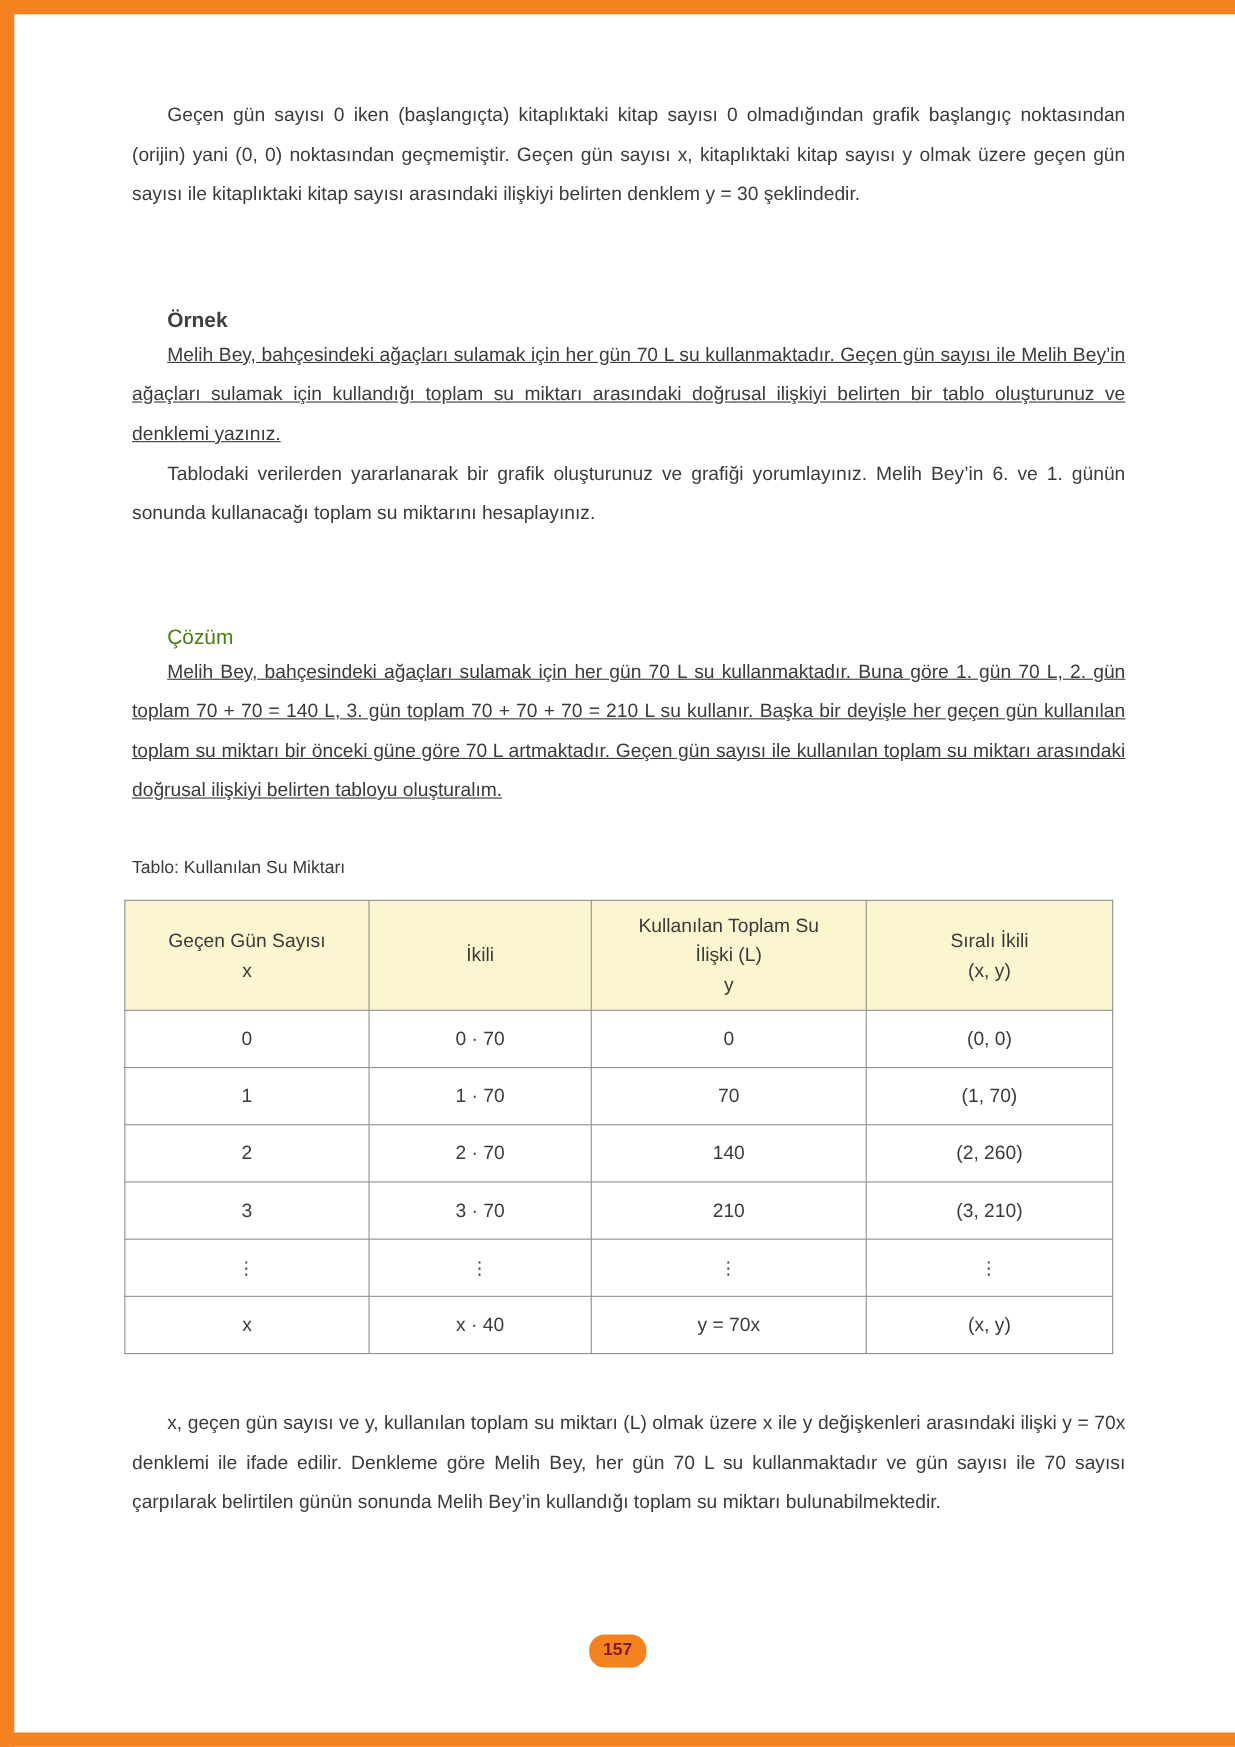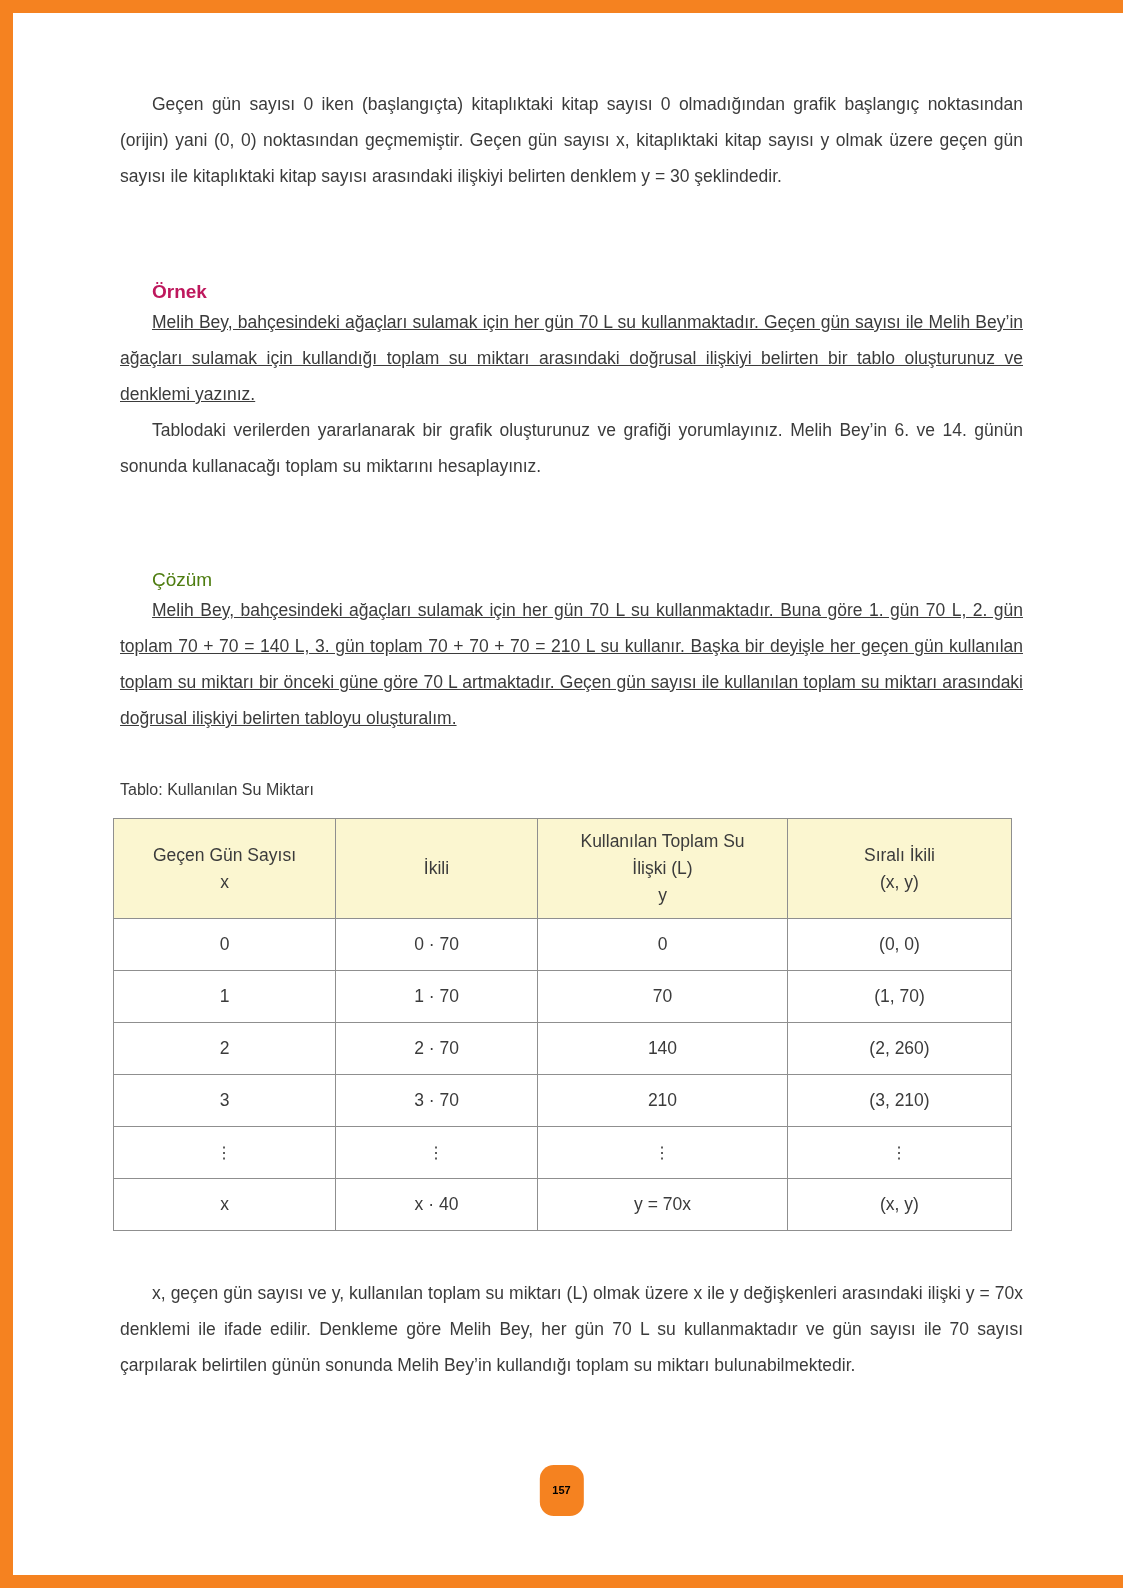--- a/index.html
+++ b/index.html
@@ -34,21 +34,21 @@
     text-align: justify;
     text-indent: 32px;
   }
 
   .heading {
     margin: 0;
     font-size: 19px;
     line-height: 24px;
     padding-left: 32px;
   }
-  .heading-ornek { color: #be185d; font-weight: bold; margin-top: 86px; }
+  .heading-ornek { color: #404040; font-weight: bold; margin-top: 86px; }
   .heading-cozum { color: #4d7c0f; font-weight: normal; margin-top: 84px; }
 
   .after-heading { margin-top: 28px; text-decoration: underline; }
 
   .table-caption {
     margin: 42px 0 0 0;
     font-size: 16px;
     line-height: 24px;
   }
 
@@ -82,43 +82,43 @@
     padding: 0 8px;
   }
   tr.dots-row td { font-size: 16px; letter-spacing: 1px; }
 
   .page-number-badge {
     position: absolute;
     left: 50%;
     transform: translateX(-50%);
     bottom: 72px;
     background: #f58220;
-    color: #000000;
-    font-size: 11px;
+    color: #7f1d1d;
+    font-size: 16px;
     font-weight: bold;
     line-height: 1;
-    padding: 20px 13px;
+    padding: 7px 13px;
     border-radius: 14px;
   }
 </style>
 </head>
 <body>
 
 <div class="stripe-top"></div>
 <div class="stripe-left"></div>
 <div class="stripe-bottom"></div>
 
 <div class="content">
 
   <p class="body-text">Geçen gün sayısı 0 iken (başlangıçta) kitaplıktaki kitap sayısı 0 olmadığından grafik başlangıç noktasından (orijin) yani (0, 0) noktasından geçmemiştir. Geçen gün sayısı x, kitaplıktaki kitap sayısı y olmak üzere geçen gün sayısı ile kitaplıktaki kitap sayısı arasındaki ilişkiyi  belirten denklem y = 30 şeklindedir.</p>
 
   <h3 class="heading heading-ornek">Örnek</h3>
 
   <p class="body-text after-heading">Melih Bey, bahçesindeki ağaçları sulamak için her gün 70 L su kullanmaktadır. Geçen gün sayısı ile Melih Bey’in ağaçları sulamak için kullandığı toplam su miktarı arasındaki doğrusal ilişkiyi belirten bir tablo oluşturunuz ve denklemi yazınız.</p>
-  <p class="body-text">Tablodaki verilerden yararlanarak bir grafik oluşturunuz ve grafiği yorumlayınız. Melih Bey’in 6. ve 14. günün sonunda kullanacağı toplam su miktarını hesaplayınız.</p>
+  <p class="body-text">Tablodaki verilerden yararlanarak bir grafik oluşturunuz ve grafiği yorumlayınız. Melih Bey’in 6. ve 1. günün sonunda kullanacağı toplam su miktarını hesaplayınız.</p>
 
   <h3 class="heading heading-cozum">Çözüm</h3>
 
   <p class="body-text after-heading">Melih Bey, bahçesindeki ağaçları sulamak için her gün  70 L su kullanmaktadır. Buna göre 1. gün 70 L, 2. gün toplam 70 + 70 = 140 L, 3. gün toplam 70 + 70 + 70 = 210 L su kullanır. Başka bir deyişle her geçen gün kullanılan toplam su miktarı bir önceki güne göre 70 L artmaktadır. Geçen gün sayısı ile kullanılan toplam su miktarı arasındaki doğrusal ilişkiyi belirten tabloyu oluşturalım.</p>
 
   <p class="table-caption">Tablo: Kullanılan Su Miktarı</p>
 
   <table class="data-table">
     <colgroup>
       <col style="width: 222px">

